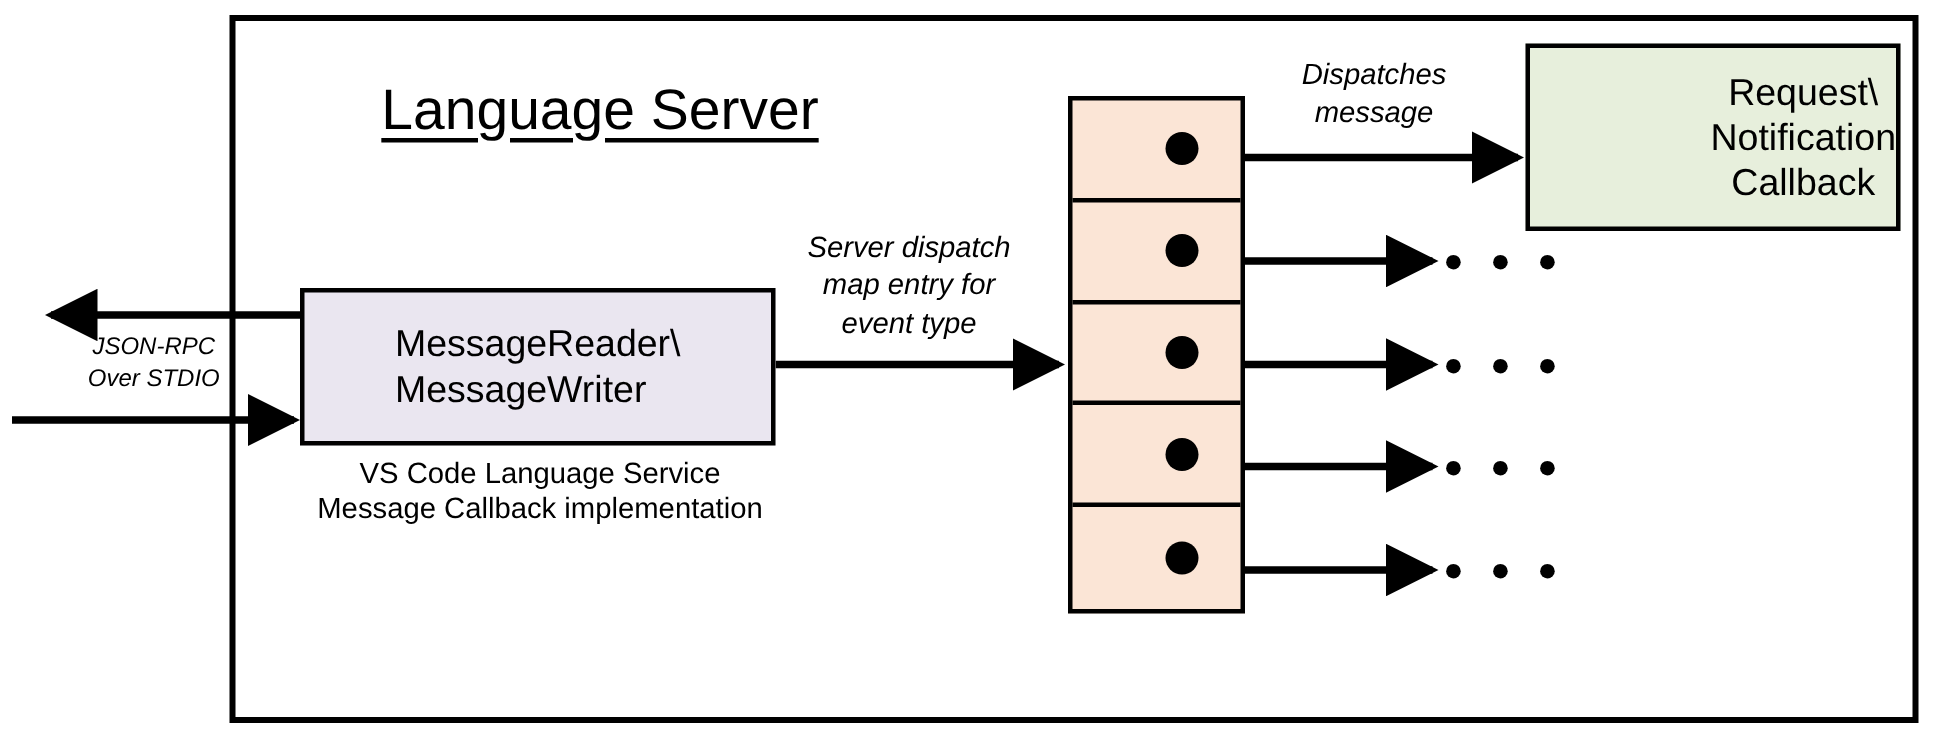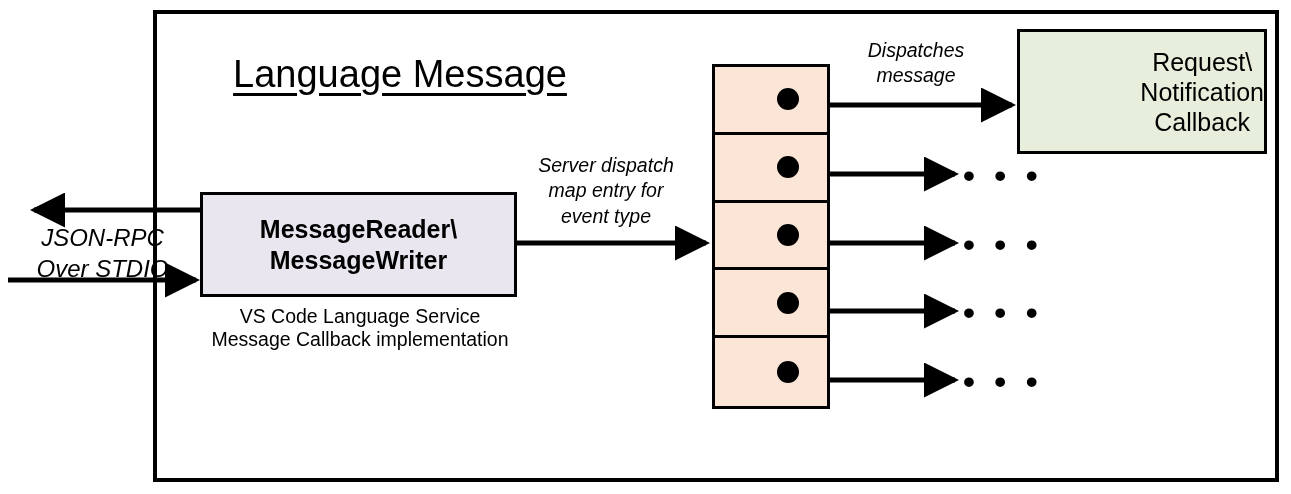--- a/index.html
+++ b/index.html
@@ -61,36 +61,35 @@
     width: 317px; height: 105px;
     background: #EAE6F0;
     border: 3px solid #000000;
     box-sizing: border-box;
     display: flex;
     align-items: center;
     justify-content: center;
   }
   #reader-label {
     font-size: 25px;
-    text-align: center;
+    text-align: left;
     line-height: 1.22;
     white-space: pre-line;
-    font-weight: bold;
   }
   #reader-caption {
     left: 185px; top: 305px;
     width: 350px;
     font-size: 19.5px;
   }
 
   
   #jsonrpc-label {
     left: 20px; top: 222px;
     width: 165px;
-    font-size: 24px;
+    font-size: 16px;
     line-height: 1.3;
   }
 
   
   #lookup-label {
     left: 508px; top: 153px;
     width: 196px;
     font-size: 19.5px;
     line-height: 1.3;
   }
@@ -171,21 +170,21 @@
     color: #000000;
   }
 </style>
 </head>
 <body>
 
 <div id="canvas">
 
   <div id="frame"></div>
 
-  <div id="title" class="txt">Language Message</div>
+  <div id="title" class="txt">Language Server</div>
 
   <svg class="layer" viewBox="0 0 1291 494">
     <defs>
       <marker id="ah" markerWidth="7" markerHeight="7" refX="6.2" refY="3.5" orient="auto" markerUnits="strokeWidth">
         <path d="M0,0 L7,3.5 L0,7 z" fill="#000000"></path>
       </marker>
     </defs>
 
     <g>
       <line x1="200" y1="210" x2="34" y2="210" stroke="#000000" stroke-width="5" marker-end="url(#ah)"></line>

